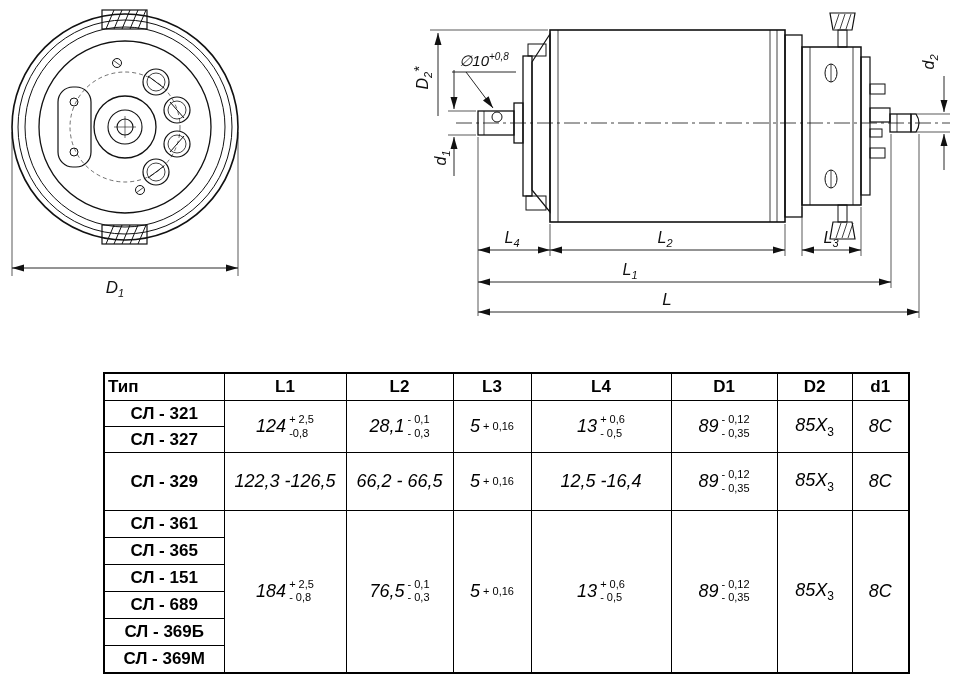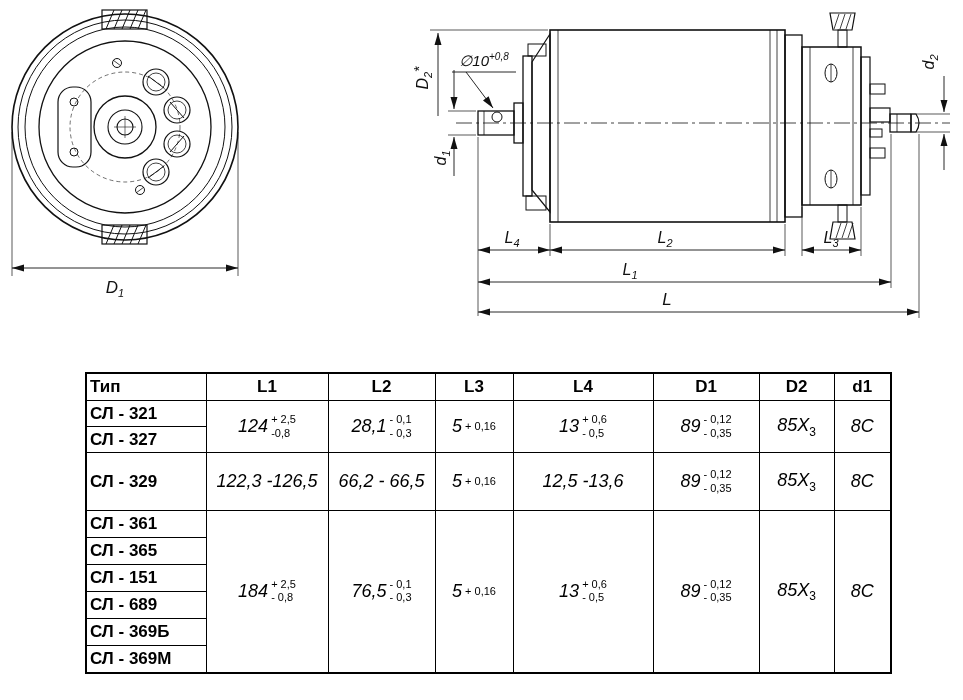--- a/index.html
+++ b/index.html
@@ -1,26 +1,26 @@
 <!DOCTYPE html>
 <html><head>
 <meta charset="utf-8">
 <style>
   html,body{margin:0;padding:0;background:#fff;}
   .page{position:relative;width:963px;height:700px;background:#fff;overflow:hidden;
         font-family:"Liberation Sans",sans-serif;color:#000;}
   svg{position:absolute;left:0;top:0;}
   svg text{font-family:"Liberation Sans",sans-serif;font-style:italic;fill:#111;}
-  .dimtable{position:absolute;left:85px;top:372px;width:805px;border-collapse:collapse;
+  .dimtable{position:absolute;left:103px;top:372px;width:805px;border-collapse:collapse;
             table-layout:fixed;border:2px solid #000;}
   .dimtable td,.dimtable th{border:1px solid #000;padding:0 3px;vertical-align:middle;
             font-family:"Liberation Sans",sans-serif;overflow:hidden;}
   .dimtable th{font-size:17px;font-weight:bold;text-align:center;height:26px;}
   .dimtable th.left{text-align:left;}
-  td.type{font-size:17px;font-weight:bold;text-align:left;white-space:nowrap;margin-top:24px;}
+  td.type{font-size:17px;font-weight:bold;text-align:center;white-space:nowrap;margin-top:24px;}
   td.val{text-align:center;font-size:18px;font-weight:normal;}
   .num{display:inline-block;vertical-align:middle;font-style:italic;}
   .tol{display:inline-flex;flex-direction:column;justify-content:center;vertical-align:middle;
        font-size:11px;line-height:1.25;margin-left:3px;text-align:left;}
   sub.subin{font-size:12px;}
   tr.h26{height:26px;} tr.h27{height:27px;} tr.h58{height:58px;padding-left:48px;}
 </style>
 </head>
 <body>
 
@@ -266,21 +266,21 @@
     </tr>
 
     <tr class="h58">
       <td class="type">СЛ - 329</td>
       <td class="val"><span class="num">122,3 -126,5</span></td>
       <td class="val"><span class="num">66,2 - 66,5</span></td>
       <td class="val"><span class="num">5</span><span class="tol">
               <span>+ 0,16</span>
               <span></span>
             </span></td>
-      <td class="val"><span class="num">12,5 -13,6</span></td>
+      <td class="val"><span class="num">12,5 -16,4</span></td>
       <td class="val"><span class="num">89</span><span class="tol">
               <span>- 0,12</span>
               <span>- 0,35</span>
             </span></td>
       <td class="val"><span class="num">85Х</span><sub class="subin">3</sub></td>
       <td class="val"><span class="num">8С</span></td>
     </tr>
 
     <tr class="h27">
       <td class="type">СЛ - 361</td>

